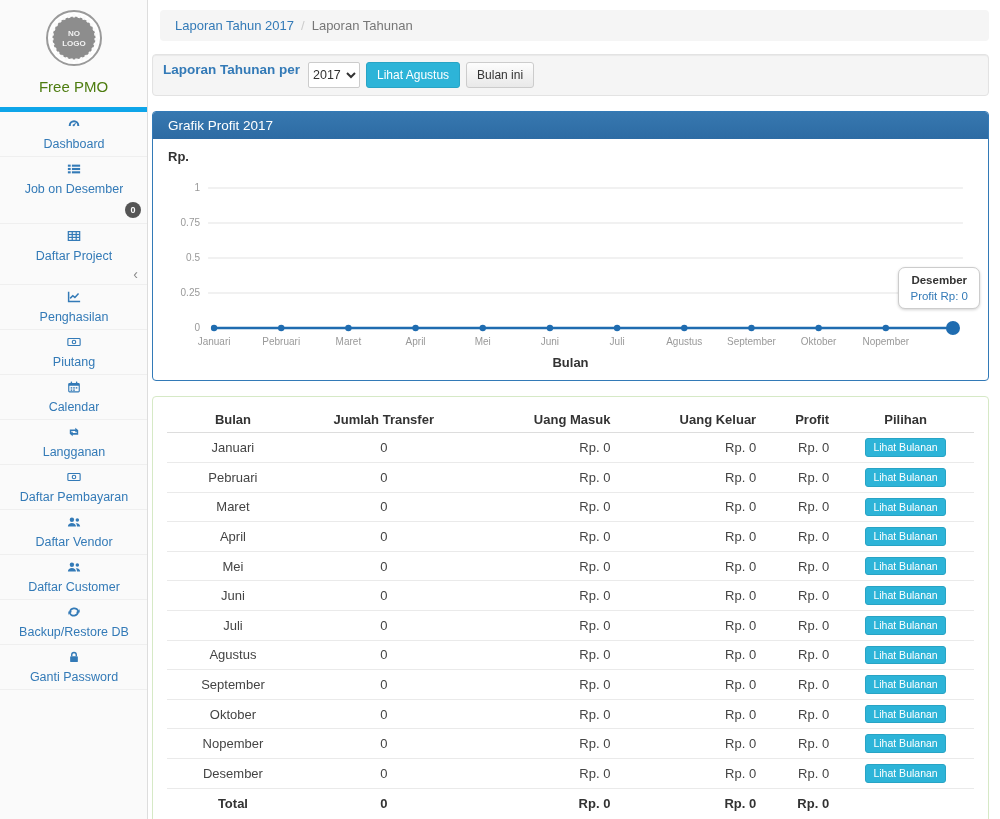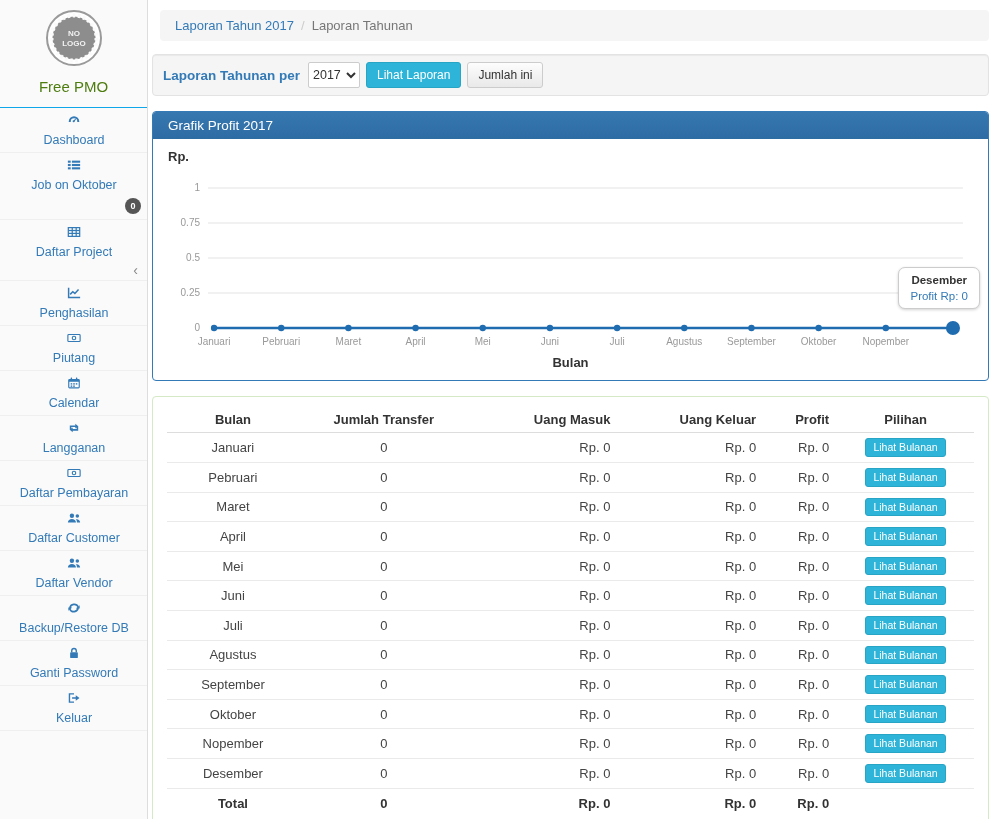--- a/index.html
+++ b/index.html
@@ -8,21 +8,21 @@
     font-family:"Liberation Sans","DejaVu Sans",sans-serif;
     background:#fff; color:#333; font-size:13px;
   }
   .app { display:flex; width:1000px; min-height:786px; }
 
   
   .sidebar {
     width:148px; background:#fafafa; border-right:1px solid #ddd;
     flex:0 0 148px;
   }
-  .brand { text-align:center; padding:8px 12px 12px; border-bottom:1px solid #0ea5e9; }
+  .brand { text-align:center; padding:8px 12px 12px; border-bottom:5px solid #0ea5e9; }
   .brand svg { display:block; margin:0 auto; }
   .brand-name { margin-top:10px; color:#4d7c0f; font-size:15px; }
   .menu { display:block; }
   .menu-item {
     display:flex; align-items:center; gap:6px;
     padding:5px 6px 5px 7px; border-bottom:1px solid #efefef;
     color:#337ab7; text-decoration:none; font-size:12.5px; cursor:pointer;flex-direction:column;
   }
   .mi-icon { width:14px; height:14px; display:inline-flex; color:#337ab7; flex:0 0 14px; }
   .mi-icon svg { width:14px; height:14px; fill:currentColor; }
@@ -40,21 +40,21 @@
   .breadcrumb {
     background:#f5f5f5; border-radius:4px; padding:8px 15px;
     margin:0 0 13px 8px; font-size:13px; color:#777;
   }
   .breadcrumb a { color:#337ab7; text-decoration:none; }
   .breadcrumb .sep { color:#ccc; padding:0 7px; }
 
   .filter-bar {
     background:#f5f5f5; border:1px solid #e3e3e3; border-radius:4px;
     box-shadow:inset 0 1px 1px rgba(0,0,0,.05);
-    padding:7px 10px; margin:0 0 13px 0; display:flex; align-items:center; gap:6px;
+    padding:7px 10px; margin:0 0 13px 0; display:flex; align-items:flex-start; gap:6px;
   }
   .filter-label { color:#337ab7; font-weight:bold; font-size:13.5px; margin-right:2px; }
   select.year {
     height:26px; width:52px; border:1px solid #ccc; border-radius:2px;
     background:#fff; font-size:12.5px; color:#333;
     font-family:"Liberation Sans","DejaVu Sans",sans-serif;
   }
   .btn {
     display:inline-block; border-radius:3px; font-size:12px; padding:5px 10px;
     cursor:pointer; line-height:1.2;
@@ -135,21 +135,21 @@
           <span class="mi-icon">
             <svg viewBox="0 0 16 16">
               <rect x="1" y="3" width="3.2" height="2.4"></rect>
               <rect x="5.6" y="3" width="9.4" height="2.4"></rect>
               <rect x="1" y="6.8" width="3.2" height="2.4"></rect>
               <rect x="5.6" y="6.8" width="9.4" height="2.4"></rect>
               <rect x="1" y="10.6" width="3.2" height="2.4"></rect>
               <rect x="5.6" y="10.6" width="9.4" height="2.4"></rect>
             </svg>
           </span>
-          <span class="mi-label">Job on Oktober</span>
+          <span class="mi-label">Job on Desember</span>
           <span class="badge">0</span>
         </a>
         <a href="#" class="menu-item">
           <span class="mi-icon">
             <svg viewBox="0 0 16 16">
               <g fill="none" stroke="currentColor" stroke-width="1.4">
                 <rect x="1.5" y="3" width="13" height="10"></rect>
                 <line x1="1.5" y1="6.3" x2="14.5" y2="6.3"></line>
                 <line x1="1.5" y1="9.6" x2="14.5" y2="9.6"></line>
                 <line x1="6" y1="3" x2="6" y2="13"></line>
@@ -217,75 +217,66 @@
         </a>
         <a href="#" class="menu-item">
           <span class="mi-icon">
             <svg viewBox="0 0 16 16">
               <circle cx="5.6" cy="5.4" r="2.5"></circle>
               <path d="M1 13.2c0-2.6 2.1-4.1 4.6-4.1s4.6 1.5 4.6 4.1z"></path>
               <circle cx="11.8" cy="5.8" r="2"></circle>
               <path d="M11 9.3c2.3.1 4 1.6 4 3.9h-3.6c0-1.6-.5-2.9-1.5-3.7z"></path>
             </svg>
           </span>
-          <span class="mi-label">Daftar Customer</span>
+          <span class="mi-label">Daftar Vendor</span>
         </a>
         <a href="#" class="menu-item">
           <span class="mi-icon">
             <svg viewBox="0 0 16 16">
               <circle cx="5.6" cy="5.4" r="2.5"></circle>
               <path d="M1 13.2c0-2.6 2.1-4.1 4.6-4.1s4.6 1.5 4.6 4.1z"></path>
               <circle cx="11.8" cy="5.8" r="2"></circle>
               <path d="M11 9.3c2.3.1 4 1.6 4 3.9h-3.6c0-1.6-.5-2.9-1.5-3.7z"></path>
             </svg>
           </span>
-          <span class="mi-label">Daftar Vendor</span>
+          <span class="mi-label">Daftar Customer</span>
         </a>
         <a href="#" class="menu-item">
           <span class="mi-icon">
             <svg viewBox="0 0 16 16">
               <path d="M13.7 6.4A6 6 0 0 0 2.3 7.9h1.9a4.2 4.2 0 0 1 7.7-1l-1.8 1.6h4.4V4.2zM2.3 9.6A6 6 0 0 0 13.7 8.1h-1.9a4.2 4.2 0 0 1-7.7 1l1.8-1.6H1.5v4.3z"></path>
             </svg>
           </span>
           <span class="mi-label">Backup/Restore DB</span>
         </a>
         <a href="#" class="menu-item">
           <span class="mi-icon">
             <svg viewBox="0 0 16 16">
               <path d="M4.6 7V5.4a3.4 3.4 0 0 1 6.8 0V7h-1.6V5.4a1.8 1.8 0 0 0-3.6 0V7z"></path>
               <rect x="3.6" y="7" width="8.8" height="6.8" rx="1"></rect>
             </svg>
           </span>
           <span class="mi-label">Ganti Password</span>
-        </a>
-        <a href="#" class="menu-item">
-          <span class="mi-icon">
-            <svg viewBox="0 0 16 16">
-              <path d="M2 2.5h6V4H3.6v8H8v1.5H2z"></path>
-              <path d="M10 4.8L14.3 8 10 11.2V8.8H5.8V7.2H10z"></path>
-            </svg>
-          </span>
-          <span class="mi-label">Keluar</span>
         </a>
       </nav>
   </aside>
 
   <div class="main">
 
     <div class="breadcrumb">
       <a href="#">Laporan Tahun 2017</a><span class="sep">/</span><span class="current">Laporan Tahunan</span>
     </div>
 
     <div class="filter-bar">
       <span class="filter-label">Laporan Tahunan per</span>
       <select class="year">
         <option>2017</option>
       </select>
-      <button class="btn btn-info">Lihat Laporan</button>
-      <button class="btn btn-default">Jumlah ini</button>
+      <button class="btn btn-info">Lihat Agustus</button>
+      <button class="btn btn-default">Bulan ini</button>
     </div>
 
     <div class="panel panel-primary">
       <div class="panel-heading">Grafik Profit 2017</div>
       <div class="panel-body chart-body">
         <div class="rp-label">Rp.</div>
         <svg class="chart-svg" viewBox="0 0 808 185" preserveAspectRatio="none">
             <text class="tick" x="34" y="163.5" text-anchor="end">0</text>
             <line x1="42" y1="125" x2="796" y2="125" stroke="#e4e4e4" stroke-width="1"></line>
             <text class="tick" x="34" y="128.5" text-anchor="end">0.25</text>

